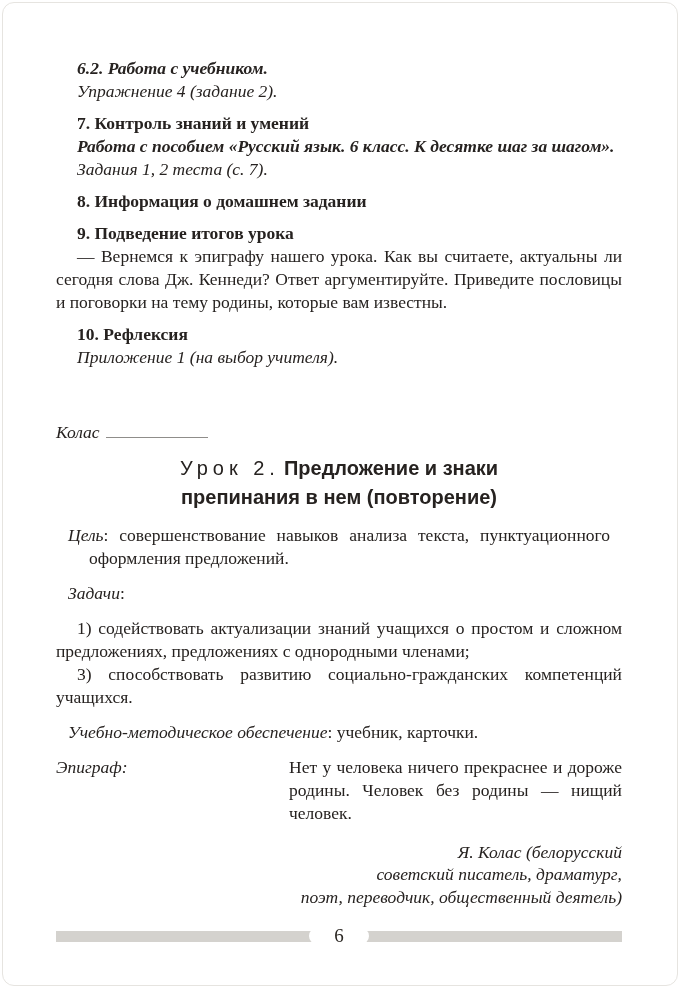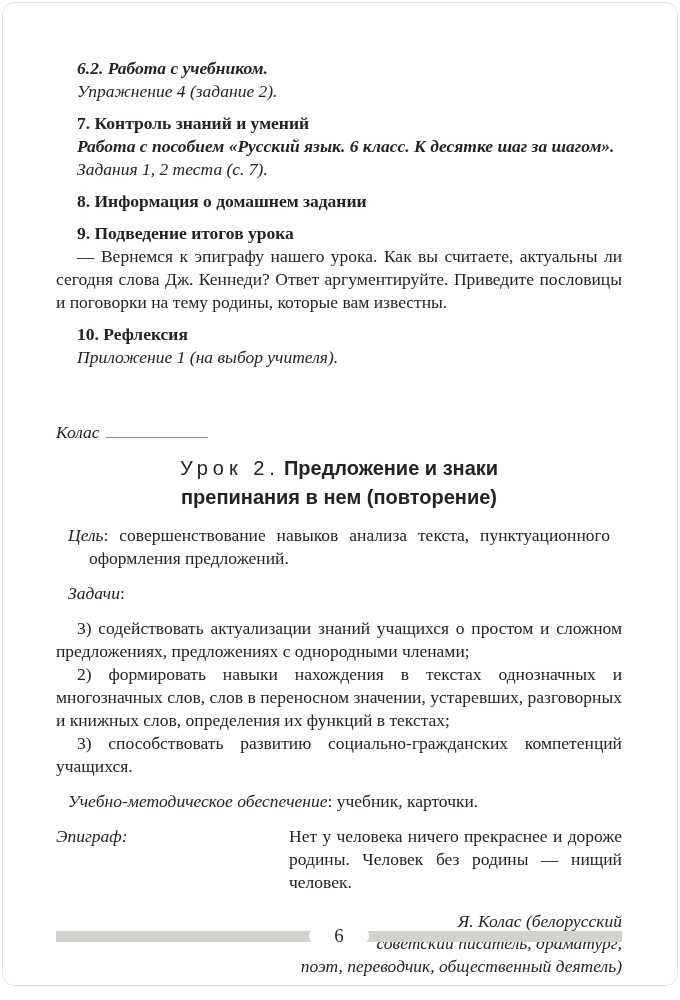--- a/index.html
+++ b/index.html
@@ -144,22 +144,21 @@
     <span class="date-label">Колас</span><span class="date-blank"></span>
   </div>
 
   <h1 class="lesson-title"><span class="prefix">Урок 2.</span><span class="rest">Предложение и знаки
 препинания в нем (повторение)</span></h1>
 
   <p class="hang"><span class="label-it">Цель</span><span>: совершенствование навыков анализа текста, пунктуационного оформления предложений.</span></p>
 
   <p class="hang"><span class="label-it">Задачи</span><span>:</span></p>
   <div>
-      <p class="p">3) содействовать актуализации знаний учащихся о простом и сложном предложениях, предложениях с однородными членами;</p>
-      <p class="p">2) формировать навыки нахождения в текстах однозначных и многозначных слов, слов в переносном значении, устаревших, разговорных и книжных слов, определения их функций в текстах;</p>
+      <p class="p">1) содействовать актуализации знаний учащихся о простом и сложном предложениях, предложениях с однородными членами;</p>
       <p class="p">3) способствовать развитию социально-гражданских компетенций учащихся.</p>
     </div>
 
   <p class="hang"><span class="label-it">Учебно-методическое обеспечение</span><span>: учебник, карточки.</span></p>
 
   <div class="epigraph-row">
     <span class="epigraph-label">Эпиграф:</span>
     <div class="epigraph-quote">Нет у человека ничего прекраснее и дороже родины. Человек без родины — нищий человек.</div>
   </div>
   <div class="epigraph-attribution">Я. Колас (белорусский

